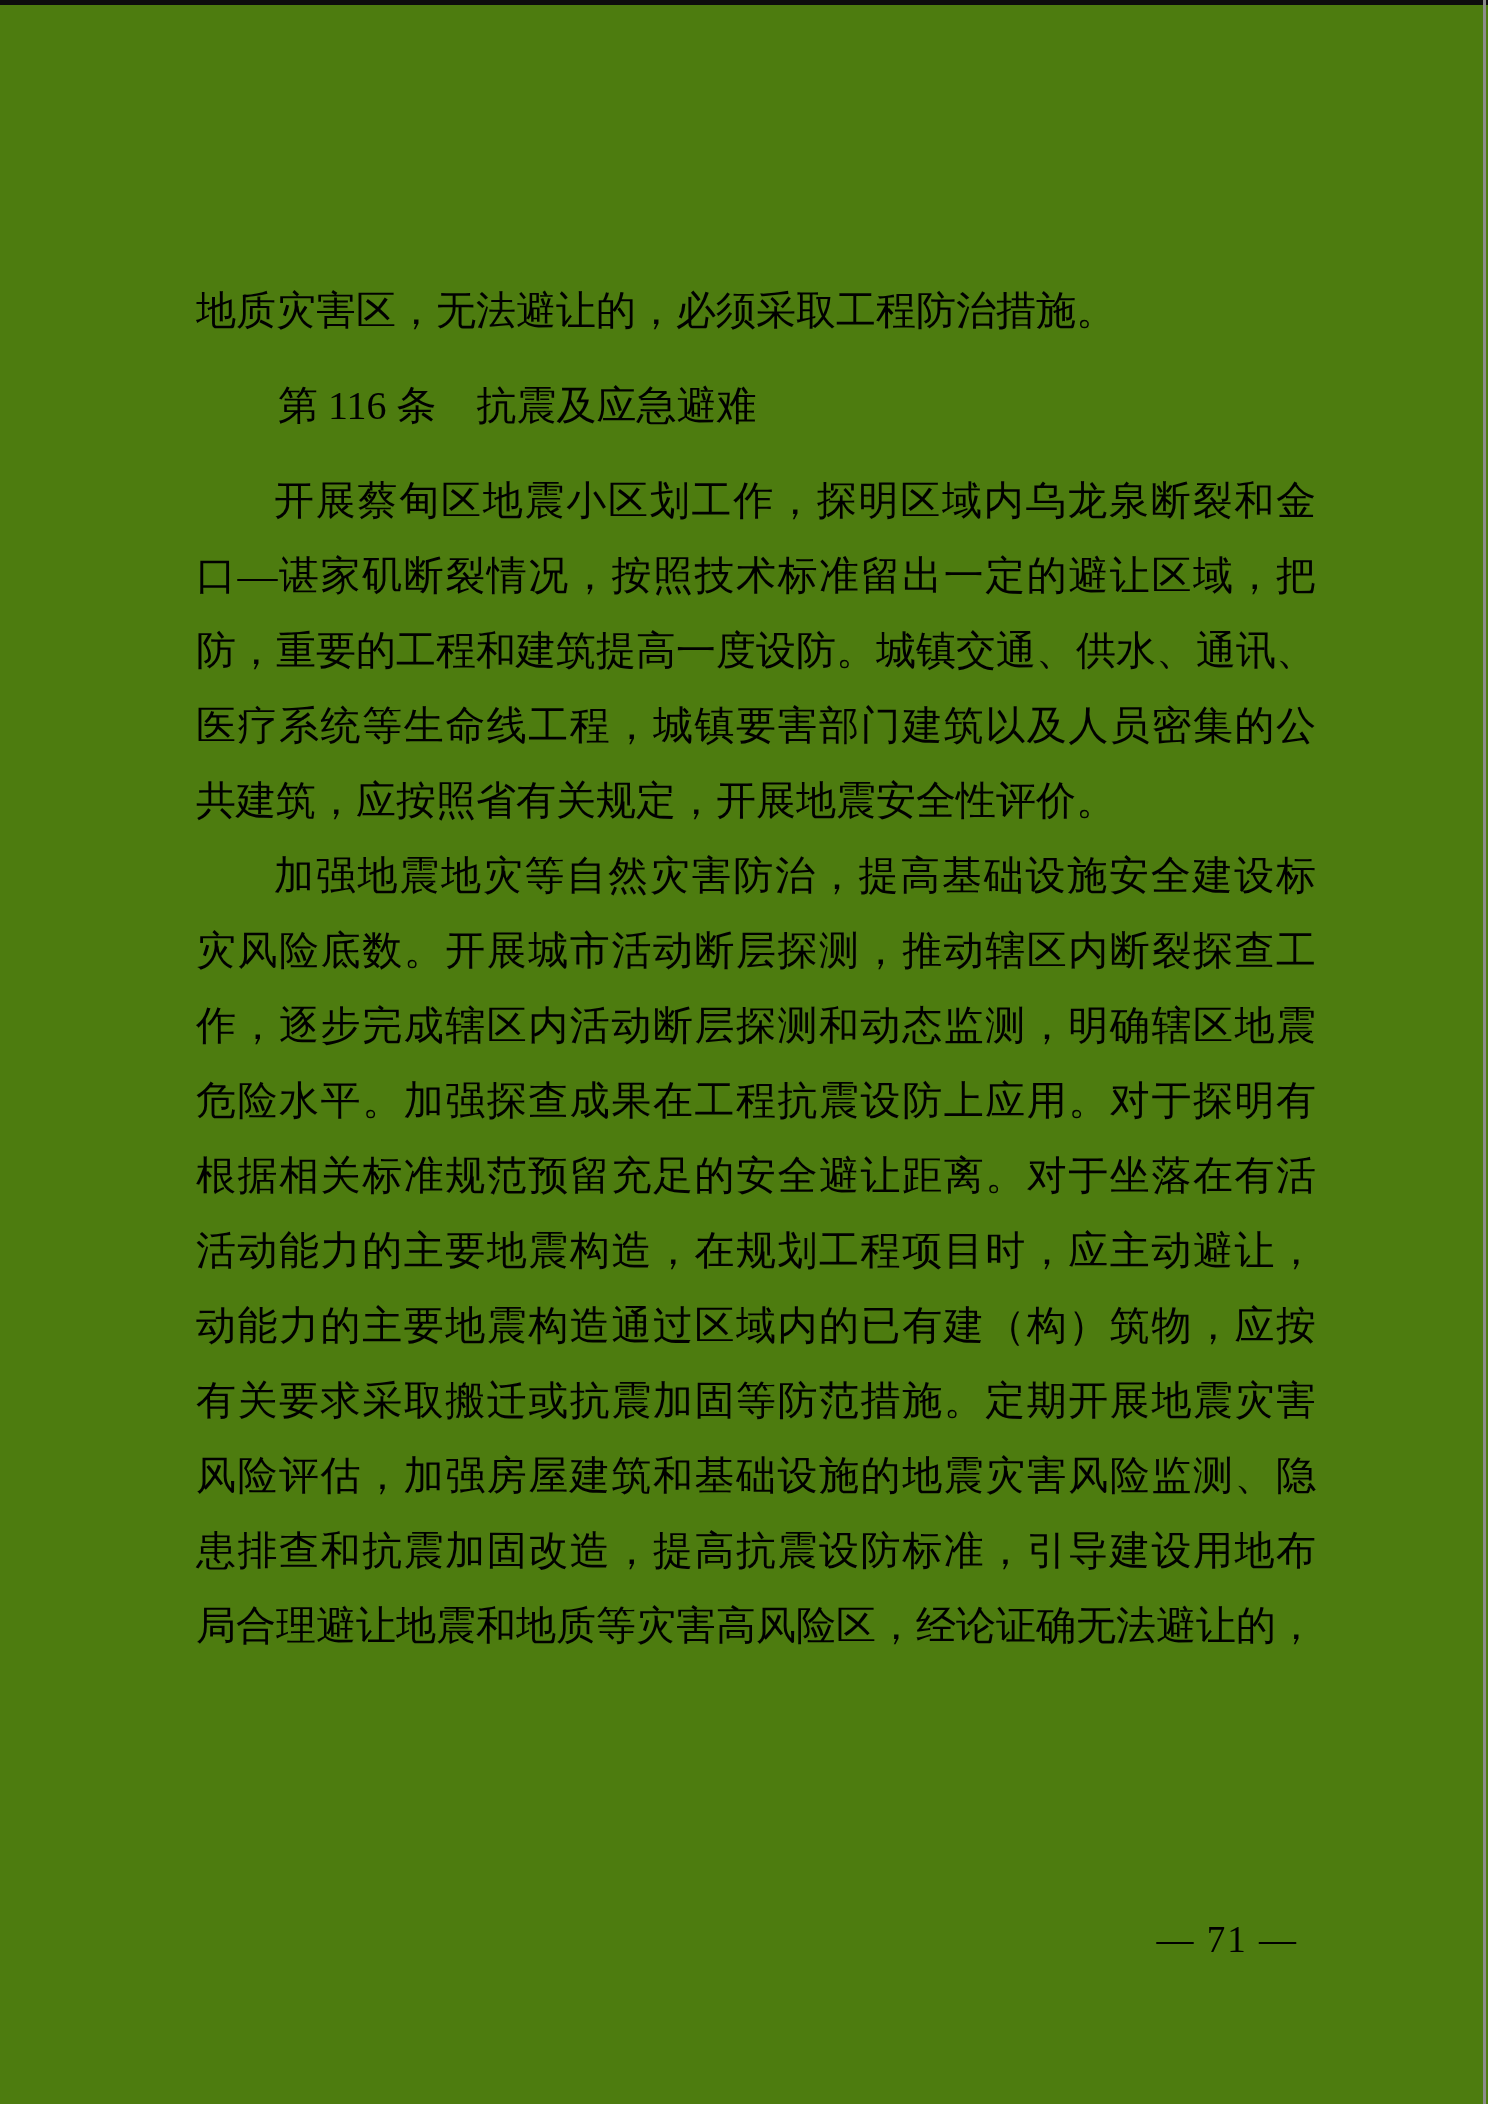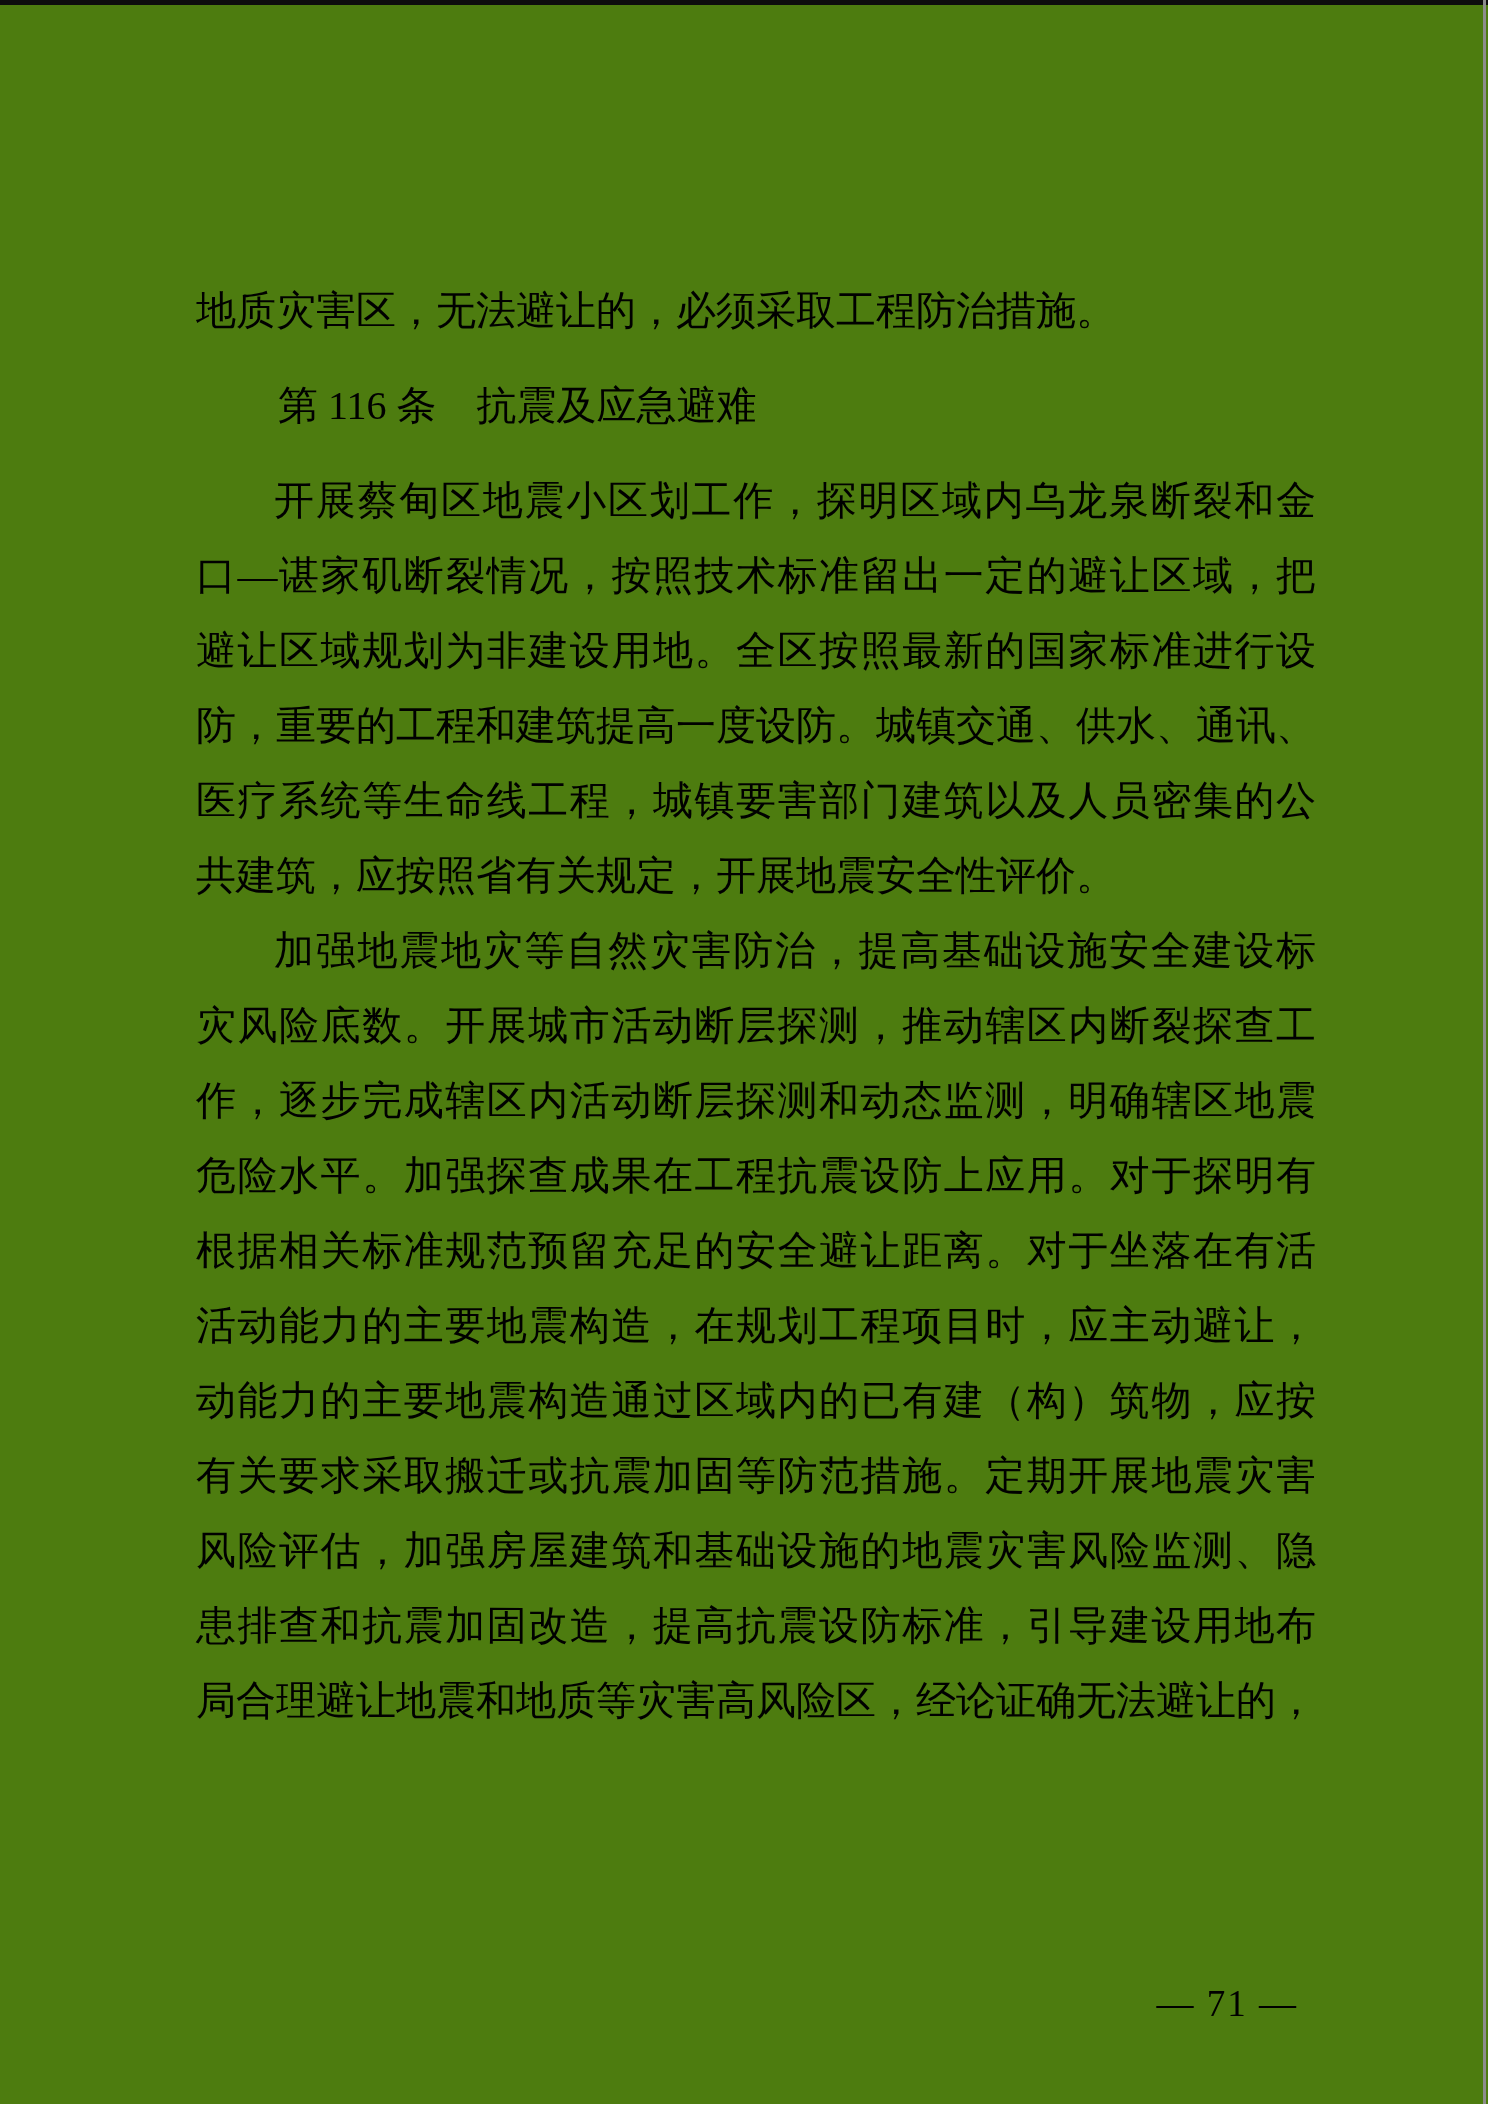--- a/index.html
+++ b/index.html
@@ -58,21 +58,21 @@
     margin: 20px 0 20px 0;
     font-size: 40px;
     line-height: 75px;
     font-weight: normal;
     text-indent: 82px;
     text-align: left;
     text-align-last: left;
   }
   .page-number {
     position: absolute;
-    top: 1980px;
+    top: 1916px;
     right: 190px;
     font-size: 37px;
     line-height: 48px;
     letter-spacing: 2px;
     text-align: right;
   }
 </style>
 </head>
 <body>
 
@@ -82,21 +82,20 @@
   <div class="scan-edge-right"></div>
 
   <main class="text-column">
 
     <p class="line short">地质灾害区，无法避让的，必须采取工程防治措施。</p>
 
     <h2 class="heading">第 116 条　抗震及应急避难</h2>
 
     <p class="line indent">开展蔡甸区地震小区划工作，探明区域内乌龙泉断裂和金</p>
     <p class="line">口—谌家矶断裂情况，按照技术标准留出一定的避让区域，把</p>
-    <p class="line">避让区域规划为非建设用地。全区按照最新的国家标准进行设</p>
     <p class="line">防，重要的工程和建筑提高一度设防。城镇交通、供水、通讯、</p>
     <p class="line">医疗系统等生命线工程，城镇要害部门建筑以及人员密集的公</p>
     <p class="line short">共建筑，应按照省有关规定，开展地震安全性评价。</p>
 
     <p class="line indent">加强地震地灾等自然灾害防治，提高基础设施安全建设标</p>
     <p class="line">灾风险底数。开展城市活动断层探测，推动辖区内断裂探查工</p>
     <p class="line">作，逐步完成辖区内活动断层探测和动态监测，明确辖区地震</p>
     <p class="line">危险水平。加强探查成果在工程抗震设防上应用。对于探明有</p>
     <p class="line">根据相关标准规范预留充足的安全避让距离。对于坐落在有活</p>
     <p class="line">活动能力的主要地震构造，在规划工程项目时，应主动避让，</p>

